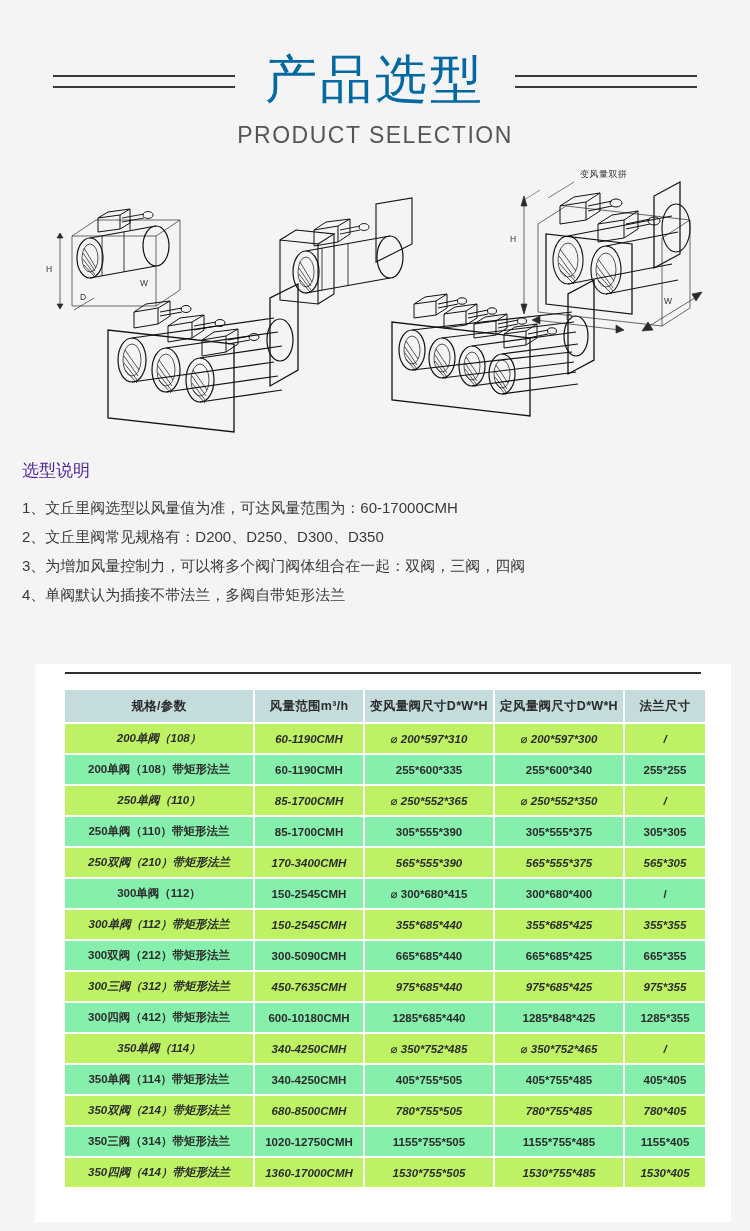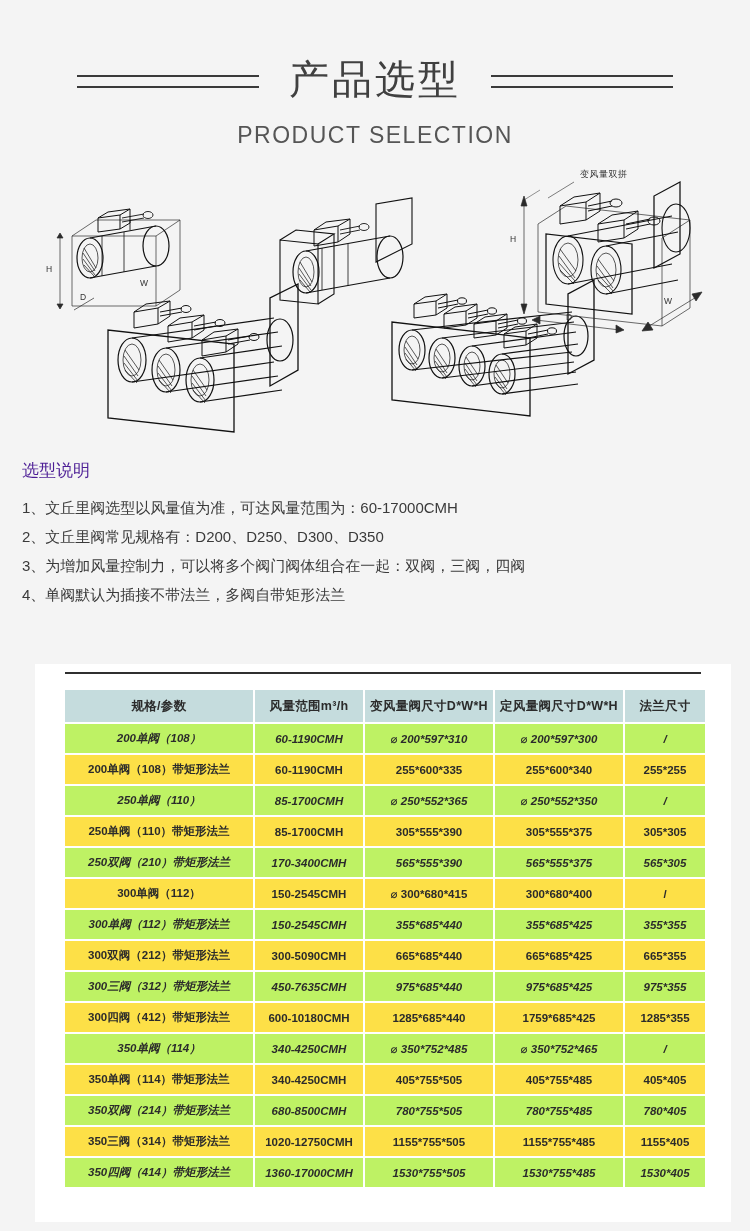--- a/index.html
+++ b/index.html
@@ -42,23 +42,23 @@
     flex-direction: column;
     gap: 9px;
     padding-top: 4px;
   }
   .rules .rule {
     height: 2px;
     background: #3a3a3a;
     width: 100%;
   }
   .main-title {
-    font-size: 40px;
+    font-size: 52px;
     letter-spacing: 3px;
-    color: #404040;
+    color: #0369a1;
     font-weight: 400;
     white-space: nowrap;
     line-height: 1;
   }
   .sub-title {
     position: absolute;
     top: 122px; left: 0;
     width: 750px;
     text-align: center;
     font-size: 23px;
@@ -140,21 +140,21 @@
   }
   table.spec th:last-child, table.spec td:last-child { border-right: none; }
 
   table.spec thead th {
     background: #c5dcdd;
     font-size: 12.5px;
     height: 32px;
     letter-spacing: 0.3px;
   }
   table.spec tbody tr.odd td { background: #bef264; font-style: italic; }
-  table.spec tbody tr.even td { background: #fde047; }
+  table.spec tbody tr.even td { background: #86efac; }
 
   .col-spec   { width: 190px; }
   .col-flow   { width: 110px; }
   .col-vav    { width: 130px; }
   .col-cav    { width: 130px; }
   .col-flange { width: 80px; }
 </style>
 </head>
 <body>
 
@@ -533,21 +533,21 @@
             <td>300三阀（312）带矩形法兰</td>
             <td>450-7635CMH</td>
             <td>975*685*440</td>
             <td>975*685*425</td>
             <td>975*355</td>
           </tr>
         <tr class="even">
             <td>300四阀（412）带矩形法兰</td>
             <td>600-10180CMH</td>
             <td>1285*685*440</td>
-            <td>1759*685*425</td>
+            <td>1285*848*425</td>
             <td>1285*355</td>
           </tr>
         <tr class="odd">
             <td>350单阀（114）</td>
             <td>340-4250CMH</td>
             <td>⌀ 350*752*485</td>
             <td>⌀ 350*752*465</td>
             <td>/</td>
           </tr>
         <tr class="even">

